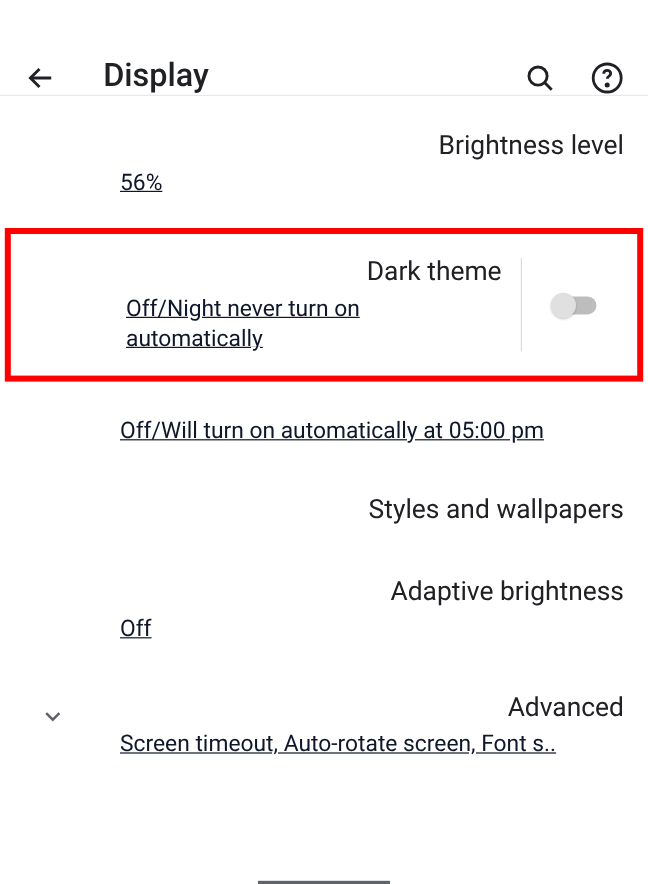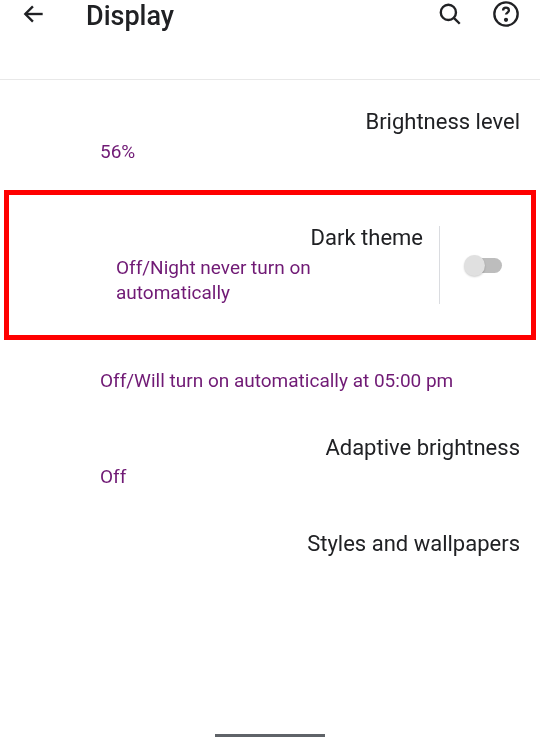--- a/index.html
+++ b/index.html
@@ -10,21 +10,21 @@
     body {
       font-family: 'Roboto', 'Segoe UI', Arial, sans-serif;
       background: #fff;
       width: 540px;
       height: 737px;
       position: relative;
       overflow: hidden;
     }
     .header {
       display: flex;
-      align-items: flex-start;
+      align-items: flex-end;
       padding: 0 20px;
       height: 80px;
       border-bottom: 1px solid #e8e8e8;
     }
     .back-arrow {
       width: 28px;
       height: 28px;
       cursor: pointer;
       display: flex;
       align-items: center;
@@ -59,34 +59,35 @@
     }
     .setting-title {
       font-size: 22px;
       color: #202124;
       font-weight: 400;
       line-height: 1.3;
       text-align: right;
     }
     .setting-subtitle {
       font-size: 19px;
-      color: #701a75;
+      color: #0f172a;
       font-weight: 400;
       margin-top: 2px;
       line-height: 1.35;
+      text-decoration: underline;
     }
     .highlight-box {
       border: 5px solid #ff0000;
       margin: 6px 4px;
       padding: 0;
       position: relative;
     }
     .highlight-box .setting-item {
-      padding: 18px 8px 18px 96px;
-      margin: 11px;
+      padding: 18px 24px 18px 96px;
+      margin: 0;
       display: flex;
       align-items: center;
     }
     .dark-theme-text {
       flex: 1;
       padding-right: 16px;
     }
     .divider-vertical {
       width: 1px;
       height: 78px;
@@ -190,24 +191,33 @@
         <div class="toggle-thumb"></div>
       </div>
     </div>
   </div>
 
   <div class="setting-item">
     <div class="setting-subtitle">Off/Will turn on automatically at 05:00 pm</div>
   </div>
 
   <div class="setting-item">
+    <div class="setting-title">Styles and wallpapers</div>
+  </div>
+
+  <div class="setting-item">
     <div class="setting-title">Adaptive brightness</div>
     <div class="setting-subtitle">Off</div>
   </div>
 
-  <div class="setting-item">
-    <div class="setting-title">Styles and wallpapers</div>
-  </div>
-
+  <div class="advanced-item">
+    <div class="expand-icon">
+      <svg width="22" height="22" viewBox="0 0 24 24" fill="none" stroke="#5f6368" stroke-width="2.2">
+        <polyline points="6 9 12 15 18 9"></polyline>
+      </svg>
+    </div>
+    <div class="setting-title">Advanced</div>
+    <div class="setting-subtitle">Screen timeout, Auto-rotate screen, Font s..</div>
+  </div>
 
 </div>
 
 <div class="bottom-indicator"></div>
 
 </body></html>

